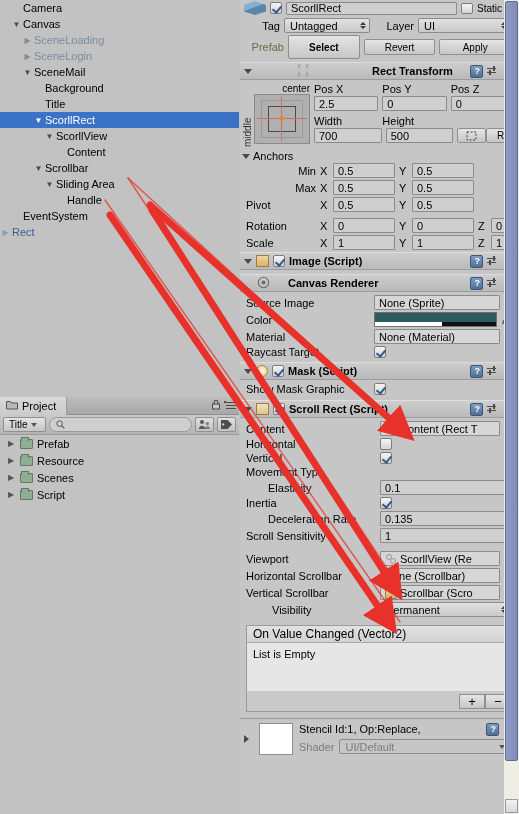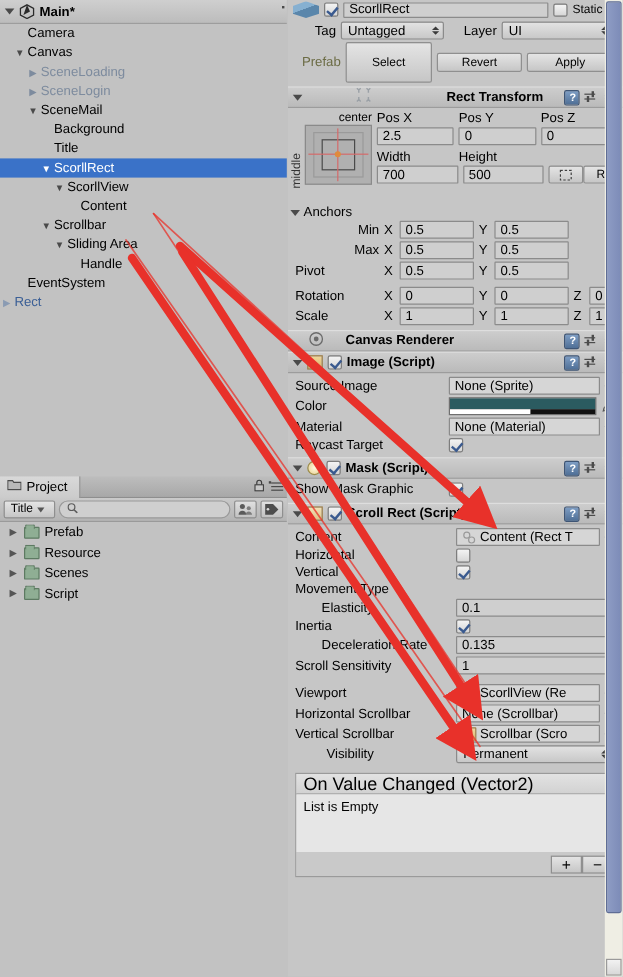--- a/index.html
+++ b/index.html
@@ -170,21 +170,21 @@
   .radio-o { width:11px;height:11px;border:1px solid #5d5d5d;border-radius:50%;position:relative;flex:0 0 11px;}
   .radio-o:after{content:"";position:absolute;left:3px;top:3px;width:3px;height:3px;background:#4a4a4a;border-radius:50%;}
 
   .objicon { width:12px;height:12px;flex:0 0 12px;position:relative; }
   .objicon.rect:before{content:"";position:absolute;left:1px;top:1px;width:4px;height:4px;border:1px solid #9a9a9a;border-radius:50%;}
   .objicon.rect:after{content:"";position:absolute;right:1px;bottom:1px;width:4px;height:4px;border:1px solid #9a9a9a;border-radius:50%;}
   .objicon.sb { background:linear-gradient(#f2d9a0,#d8b06a); border:1px solid #9e7d44; border-radius:1px;}
 
   .evt-box { border:1px solid #9a9a9a; background:#d0d0d0; margin: 4px 4px 0 6px; }
   .evt-head { height:17px; background:linear-gradient(#e2e2e2,#d2d2d2); border-bottom:1px solid #a8a8a8;
-    display:flex; align-items:center; padding:0 6px; font-size:15px; }
+    display:flex; align-items:center; padding:0 6px; font-size:12px; }
   .evt-body { height:48px; background:#e6e6e6; padding:5px 6px; font-size:11px; }
   .evt-foot { height:20px; display:flex; justify-content:flex-end; align-items:center; gap:0; padding-right:3px;
     background:#c9c9c9; }
   .pm-btn { width:26px;height:15px;display:flex;align-items:center;justify-content:center;
     background:linear-gradient(#e4e4e4,#c6c6c6);border:1px solid #8f8f8f;font-size:13px;line-height:13px;}
 
   .mat-box { border-top:1px solid #9c9c9c; margin-top:6px; padding:4px; display:flex; gap:6px; }
   .mat-preview { width:34px;height:32px;background:#fff;border:1px solid #8f8f8f;flex:0 0 34px; }
   .mat-right { flex:1; }
 
@@ -202,33 +202,20 @@
 
   .sidetext { writing-mode: vertical-rl; transform: rotate(180deg);
     font-size:10px; color:#333; }
 </style>
 </head>
 <body>
 
 <div id="root">
 
   <div class="panel" id="hierarchy">
-    <div class="hier-head">
-      <span class="foldout"></span>
-      <span style="display:inline-block;width:13px;height:13px;">
-        <svg width="13" height="13" viewBox="0 0 13 13">
-            <polygon points="6.5,1 12,4 12,9.5 6.5,12.5 1,9.5 1,4" fill="none" stroke="#2b2b2b" stroke-width="1.1"></polygon>
-            <polygon points="6.5,1 9,6.5 3.5,9.5" fill="#2b2b2b"></polygon>
-          </svg>
-      </span>
-      <span>Main*</span>
-      <span class="right-icons">
-        <span class="hamburger"><i></i><i></i><i></i></span>
-      </span>
-    </div>
     <div id="hier-list">
         <div class="hrow">
           <span style="width: 11px; flex: 0 0 11px;"></span>
           <span class="arrow"></span>
           <span class="lbl">Camera</span>
         </div>
         <div class="hrow">
           <span style="width: 11px; flex: 0 0 11px;"></span>
           <span class="arrow">▼</span>
           <span class="lbl">Canvas</span>
@@ -406,21 +393,21 @@
           <span>UI</span>
           <span class="dd-arrows">
               <b></b>
               <b></b>
             </span>
         </span>
       </div>
 
       <div class="row">
         <span class="lbl" style="width:40px;text-align:right;color:#6c6c45;">Prefab</span>
-        <span class="btn-sm" style="flex:1;justify-content:center;height:34px;">Select</span>
+        <span class="btn-sm" style="flex:1;justify-content:center;height:24px;font-weight:bold;">Select</span>
         <span class="btn-sm" style="flex:1;justify-content:center;height:16px;">Revert</span>
         <span class="btn-sm" style="flex:1;justify-content:center;height:16px;margin-right:4px;">Apply</span>
       </div>
     </div>
 
     <div class="comp-head" style="margin-top:3px;gap:44px;">
       <span class="foldout"></span>
       <span>
         <svg width="14" height="13" viewBox="0 0 14 13">
             <g stroke="#9aa0a6" stroke-width="1.2" fill="none">
@@ -485,21 +472,21 @@
                       <rect x="1" y="1" width="9" height="8"></rect>
                     </g>
                   </svg>
               </span>
               <span class="btn-sm" style="flex:1;justify-content:center;">R</span>
             </span>
           </div>
         </div>
       </div>
 
-      <div style="display:flex;align-items:center;gap:3px;margin-top:14px;">
+      <div style="display:flex;align-items:center;gap:3px;margin-top:3px;">
         <span class="foldout"></span>
         <span class="lbl">Anchors</span>
       </div>
       <div class="row" style="margin-top:1px;">
         <span class="lbl" style="width:74px;text-align:right;">Min</span>
         <span class="lbl" style="width:9px;">X</span>
         <span class="field" style="width:62px;">0.5</span>
         <span class="lbl" style="width:9px;">Y</span>
         <span class="field" style="width:62px;">0.5</span>
       </div>
@@ -528,20 +515,37 @@
       </div>
       <div class="row">
         <span class="lbl" style="width:74px;text-align:left;padding-left:4px;">Scale</span>
         <span class="lbl" style="width:9px;">X</span>
         <span class="field" style="width:62px;">1</span>
         <span class="lbl" style="width:9px;">Y</span>
         <span class="field" style="width:62px;">1</span>
         <span class="lbl" style="width:9px;">Z</span>
         <span class="field" style="flex:1;margin-right:4px;">1</span>
       </div>
+    </div>
+
+    <div class="comp-head">
+      <span class="foldout"></span>
+      <span style="width:13px;height:12px;display:inline-block;background:linear-gradient(#f0d79a,#d9b36a);border:1px solid #9c7c45;position:relative;"></span>
+      <span class="chk-box on"></span>
+      <span class="comp-title">Image (Script)</span>
+      <span class="comp-icons">
+        <span class="ic-book"></span>
+        <span class="ic-preset">
+            <i></i>
+            <i></i>
+            <i></i>
+            <i></i>
+          </span>
+        <span class="ic-gear">⚙</span>
+      </span>
     </div>
 
     <div class="comp-head" style="margin-top:4px;">
       <span class="foldout closed" style="visibility:hidden;"></span>
       <span>
         <svg width="13" height="13" viewBox="0 0 13 13">
             <circle cx="6.5" cy="6.5" r="5.2" fill="none" stroke="#6b6b6b" stroke-width="1.1"></circle>
             <circle cx="6.5" cy="6.5" r="2" fill="#6b6b6b"></circle>
           </svg>
       </span>
@@ -551,37 +555,20 @@
         <span class="ic-preset">
             <i></i>
             <i></i>
             <i></i>
             <i></i>
           </span>
         <span class="ic-gear">⚙</span>
       </span>
     </div>
 
-    <div class="comp-head">
-      <span class="foldout"></span>
-      <span style="width:13px;height:12px;display:inline-block;background:linear-gradient(#f0d79a,#d9b36a);border:1px solid #9c7c45;position:relative;"></span>
-      <span class="chk-box on"></span>
-      <span class="comp-title">Image (Script)</span>
-      <span class="comp-icons">
-        <span class="ic-book"></span>
-        <span class="ic-preset">
-            <i></i>
-            <i></i>
-            <i></i>
-            <i></i>
-          </span>
-        <span class="ic-gear">⚙</span>
-      </span>
-    </div>
-
     <div style="padding:3px 4px 2px 6px;">
       <div class="row">
         <span class="lbl" style="width:124px;">Source Image</span>
         <span class="field obj" style="flex:1;">None (Sprite)</span>
         <span class="radio-o"></span>
       </div>
       <div class="row">
         <span class="lbl" style="width:124px;">Color</span>
         <span class="color-swatch" style="flex:1;">
             <span class="c"></span>
@@ -718,20 +705,40 @@
       <div class="evt-head">On Value Changed (Vector2)</div>
       <div class="evt-body">
         <span>List is Empty</span>
       </div>
       <div class="evt-foot">
         <span class="pm-btn">+</span>
         <span class="pm-btn">−</span>
       </div>
     </div>
 
+    <div class="mat-box">
+      <span class="foldout closed" style="margin-top:12px;"></span>
+      <span class="mat-preview"></span>
+      <span class="mat-right">
+        <div style="display:flex;align-items:center;position:relative;">
+          <span style="font-size:11px;">Stencil Id:1, Op:Replace,</span>
+          <span class="comp-icons" style="top:0;right:0;">
+            <span class="ic-book"></span>
+            <span class="ic-gear">⚙</span>
+          </span>
+        </div>
+        <div style="display:flex;align-items:center;gap:5px;margin-top:4px;">
+          <span class="disabled-lbl">Shader</span>
+          <span class="dropdown" style="flex:1;margin-right:4px;background:#c6c6c6;color:#7b7b7b;">
+            <span>UI/Default</span>
+            <span class="dd-caret"></span>
+          </span>
+        </div>
+      </span>
+    </div>
 
   </div>
 
   <div id="vscroll">
     <div class="thumb"></div>
     <div class="btm"></div>
   </div>
 
   <svg id="arrows" viewBox="0 0 519 814">
     <defs>

